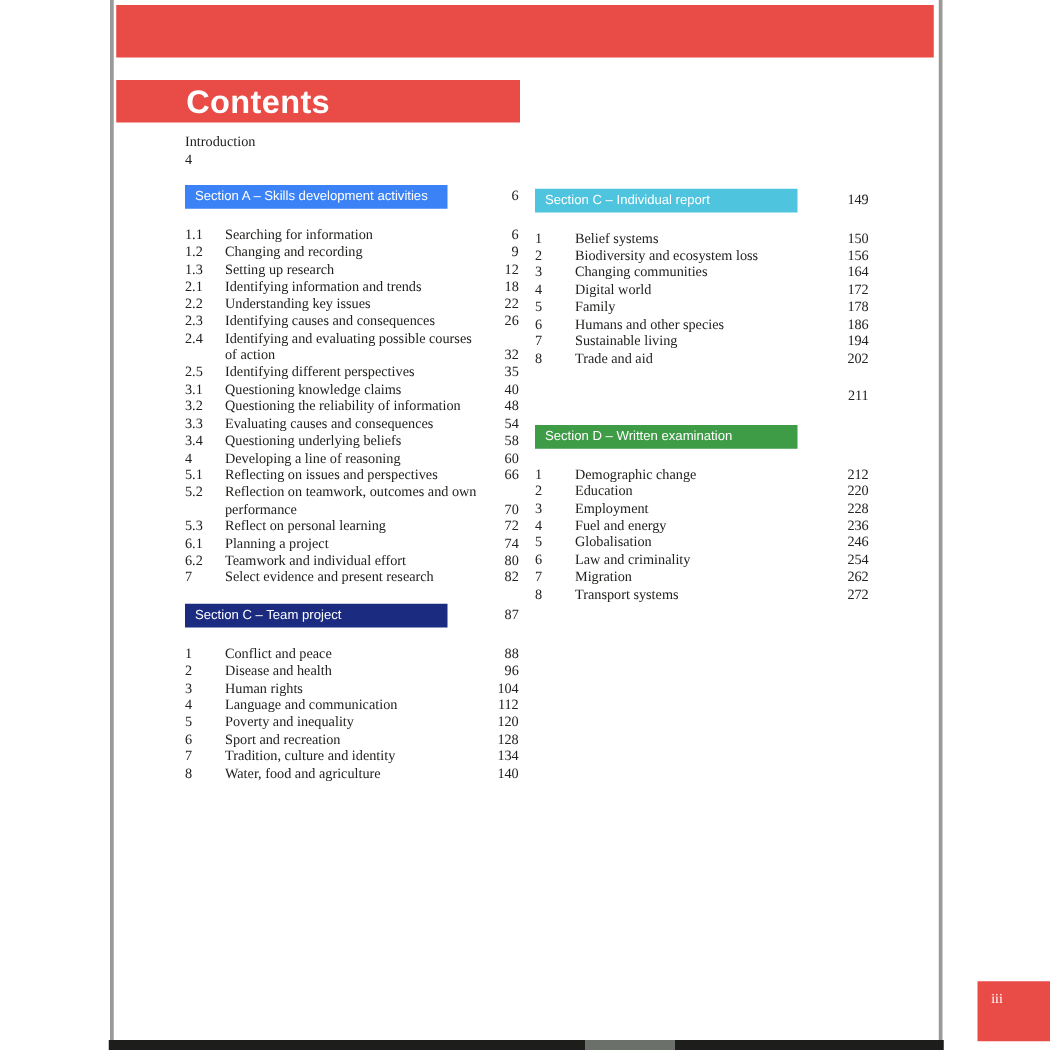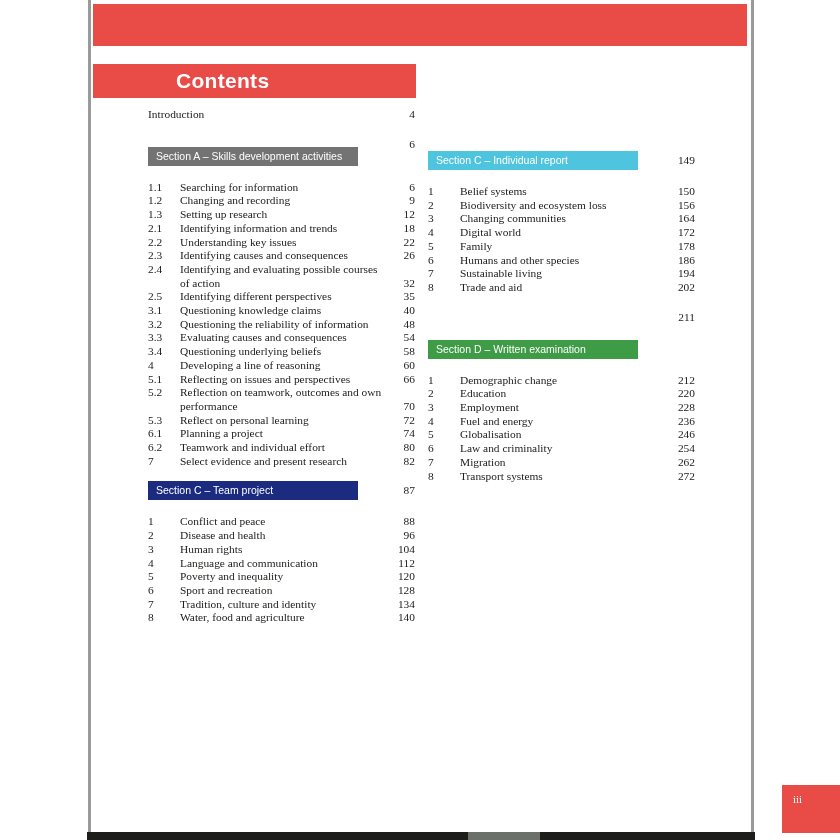--- a/index.html
+++ b/index.html
@@ -30,32 +30,32 @@
     width: 654px; height: 42px;
   }
 
   .contents-box {
     position: absolute;
     left: 2px; top: 64px;
     width: 323px; height: 34px;
     color: #ffffff;
     font-family: "Liberation Sans", sans-serif;
     font-weight: bold;
-    font-size: 21px;
+    font-size: 26px;
     line-height: 34px;
-    padding-left: 83px;
+    padding-left: 56px;
     box-sizing: border-box;
     letter-spacing: 0.3px;
   }
 
   .col { position: absolute; width: 267px; font-size: 11.4px; line-height: 13.7px; }
   .col-left  { left: 57px;  top: 108px; }
   .col-right { left: 337px; top: 134px; }
 
-  .intro-row { display: flex; justify-content: space-between; margin-bottom: 11px; }
+  .intro-row { display: flex; justify-content: space-between; margin-bottom: 11px; flex-direction: column; }
 
   .section { margin: 0; }
   .sec-row { display: flex; align-items: flex-start; margin-top: 13px; }
   .col-right .section:first-child .sec-row { margin-top: 17px; }
   .sec-box {
     width: 210px; box-sizing: border-box;
     color: #ffffff;
     font-family: "Liberation Sans", sans-serif;
     font-size: 10.5px;
     line-height: 13px;
@@ -103,21 +103,21 @@
     <div class="contents-box" style="background: rgb(233, 75, 71);">Contents</div>
 
     <div class="col col-left">
       <div class="intro-row">
         <span>Introduction</span>
         <span>4</span>
       </div>
       <div>
           <div class="section">
             <div class="sec-row">
-              <div class="sec-box" style="background: #737373; margin-top: 12px;">Section A – Skills development activities</div>
+              <div class="sec-box" style="background: #3b82f6;">Section A – Skills development activities</div>
               <div class="sec-page">6</div>
             </div>
             <div class="items">
               <div class="row">
                 <span class="num">1.1</span>
                 <span class="title">Searching for information</span>
                 <span class="pg">6</span>
               </div>
               <div class="row">
                 <span class="num">1.2</span>

